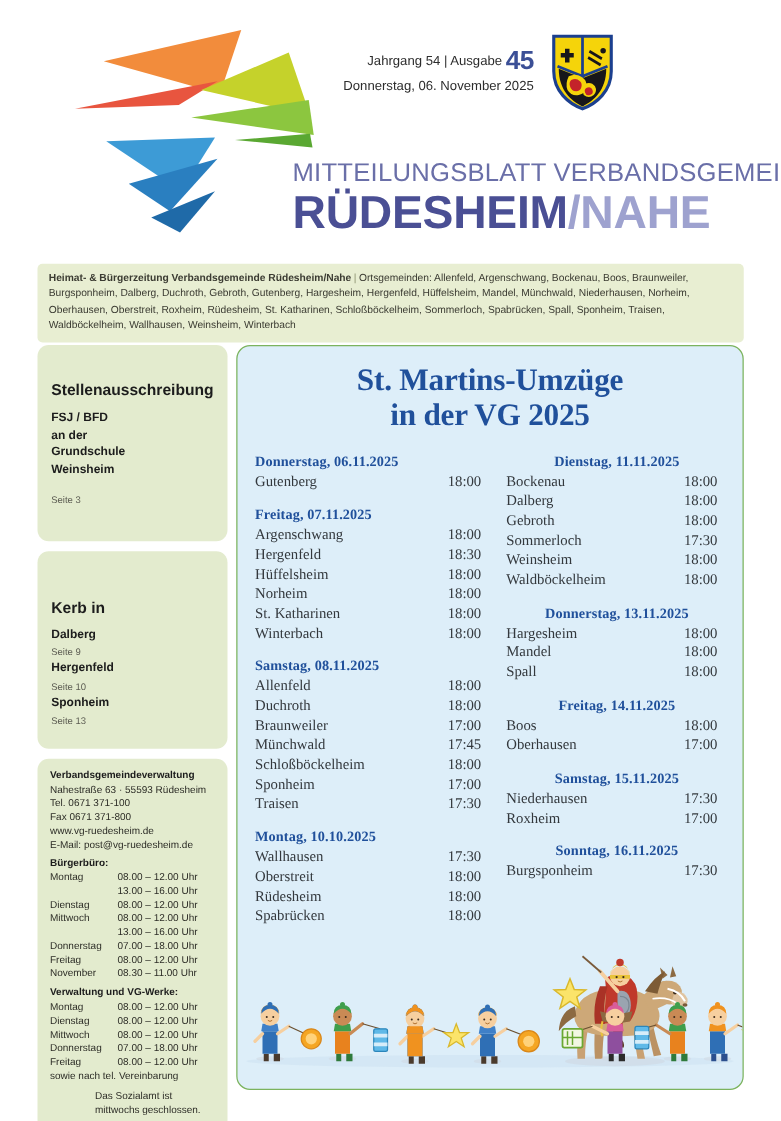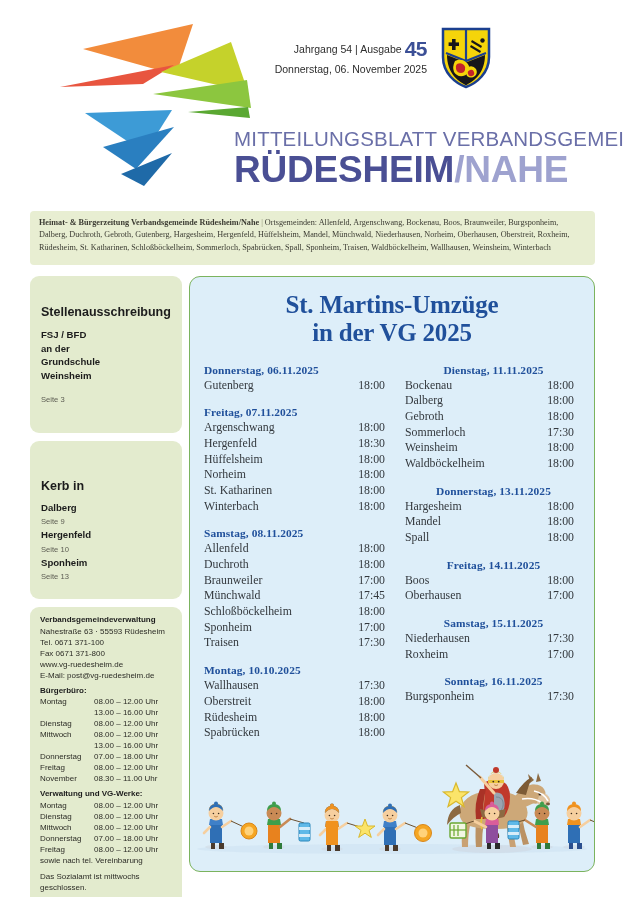--- a/index.html
+++ b/index.html
@@ -95,21 +95,20 @@
     background: #e8eed2;
     border-radius: 4px;
     padding: 6px 9px 7px 9px;
     box-sizing: border-box;
   }
   .band-text {
     font-size: 8.2px;
     line-height: 1.52;
     color: #3b3b32;
     text-align: left;
-    font-family: Liberation Serif, serif;
   }
   .band-text b { font-weight: bold; }
   .band-sep { color: #8d9370; padding: 0 2px; }
 
   
   .sidebar {
     position: absolute;
     left: 30px; top: 276px;
     width: 152px;
   }
@@ -196,20 +195,21 @@
   .note-line {
     font-size: 8px;
     color: #2c2c26;
     line-height: 1.38;
   }
   .note-block {
     margin-top: 5px;
     font-size: 8px;
     color: #2c2c26;
     line-height: 1.38;
+    margin-left: 36px;
   }
 
   
   .main-panel {
     position: absolute;
     left: 189px; top: 276px;
     width: 406px;
     height: 596px;
     background: #ddeef9;
     border: 1px solid #7bb35e;

